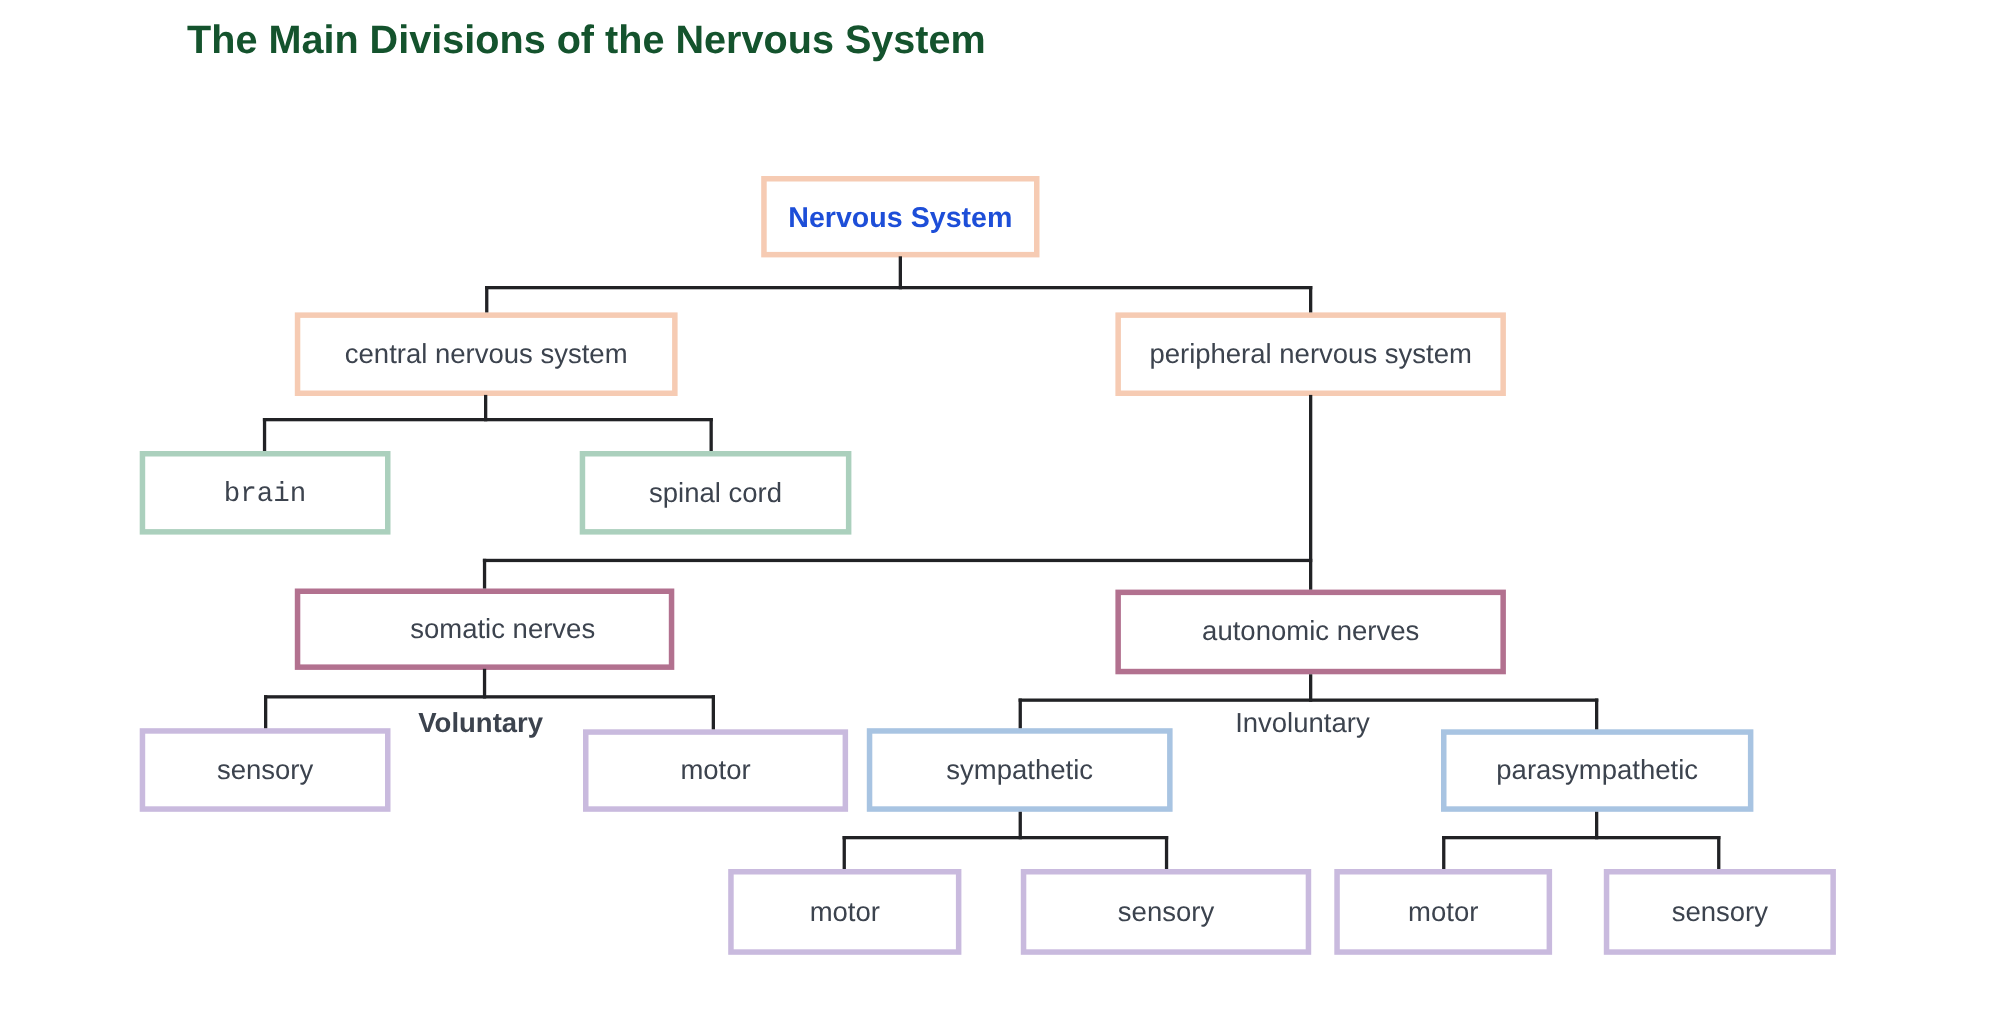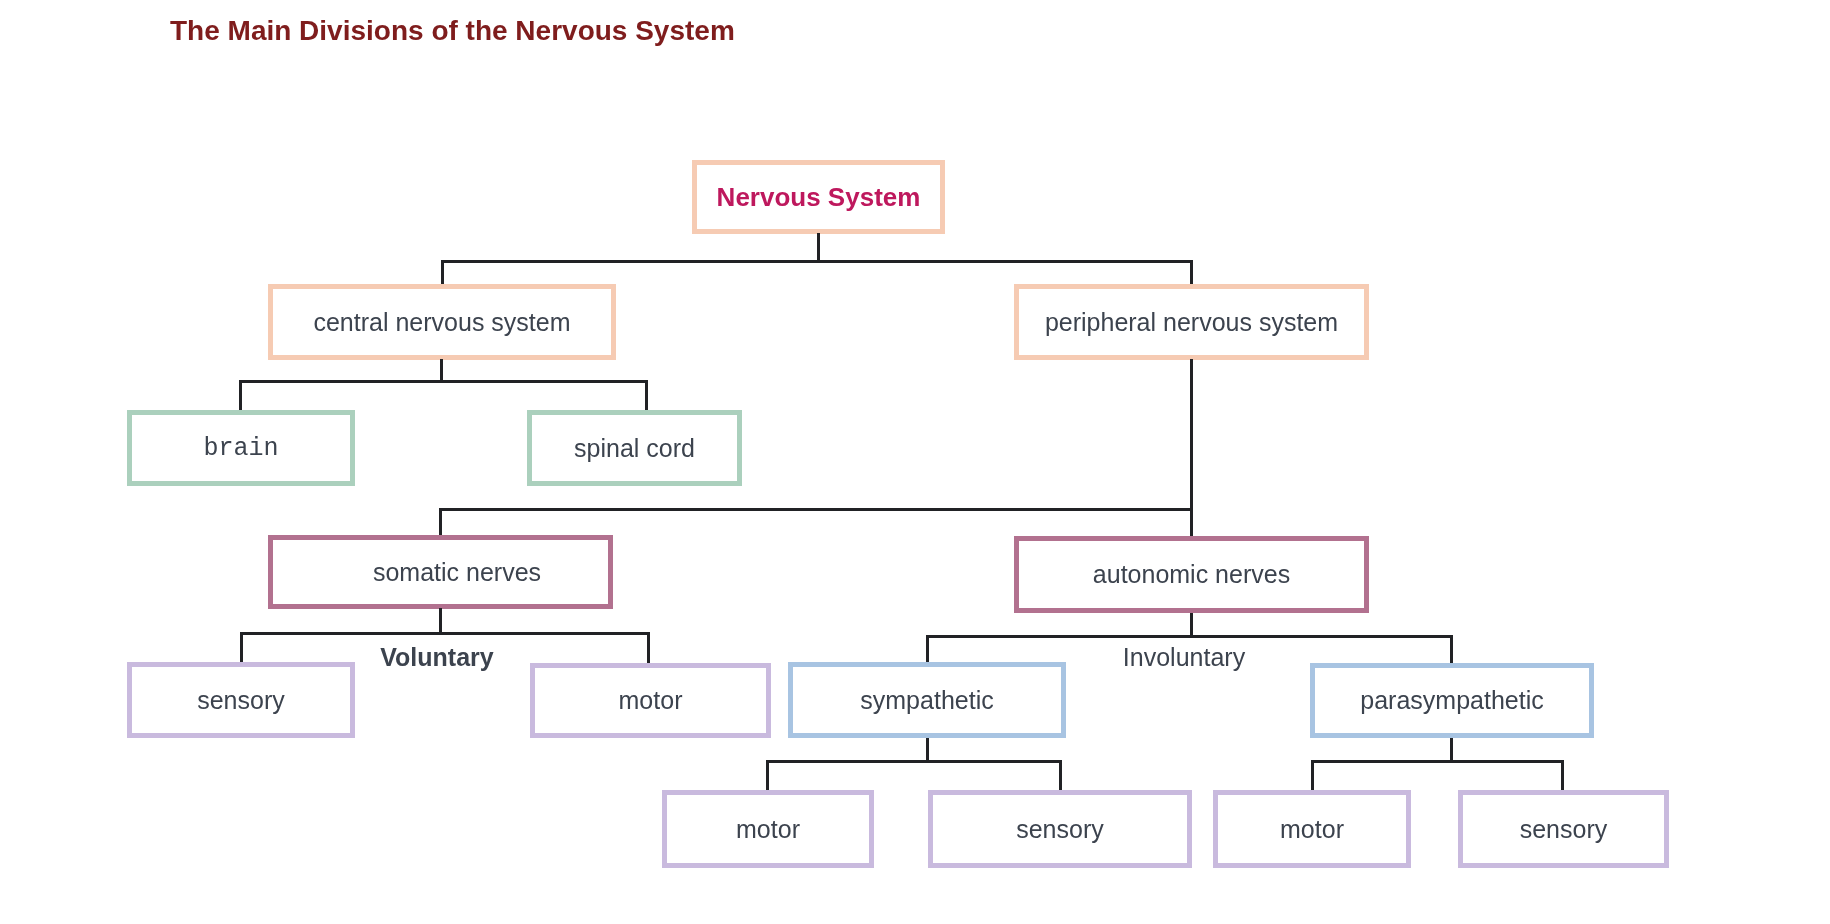--- a/index.html
+++ b/index.html
@@ -8,57 +8,57 @@
     width: 1830px;
     height: 924px;
     background: #ffffff;
     font-family: "Liberation Sans", sans-serif;
     overflow: hidden;
   }
   .title {
     position: absolute;
     left: 170px;
     top: 15px;
-    font-size: 28px;
+    font-size: 36px;
     font-weight: 700;
-    color: #7f1d1d;
+    color: #14532d;
     letter-spacing: 0px;
     white-space: nowrap;
   }
   .node {
     position: absolute;
     box-sizing: border-box;
     border: 5px solid #cccccc;
     background: #ffffff;
     display: flex;
     align-items: center;
     justify-content: center;
     font-size: 25px;
     color: #3c434e;
     white-space: nowrap;
   }
-  .node.bold { font-weight: 700; color: #be185d; font-size: 26px; }
+  .node.bold { font-weight: 700; color: #1d4ed8; font-size: 26px; }
   .branch-label {
     position: absolute;
     width: 220px;
     text-align: center;
     font-size: 25px;
     color: #3c434e;
     white-space: nowrap;
   }
   .line {
     position: absolute;
     background: #212225;
   }
   
   .n-root       { left: 692px;  top: 160px; width: 253px; height: 74px; }
   .n-cns        { left: 268px;  top: 284px; width: 348px; height: 76px; }
   .n-pns        { left: 1014px; top: 284px; width: 355px; height: 76px; }
   .n-brain      { left: 127px;  top: 410px; width: 228px; height: 76px; font-family: Liberation Mono, monospace; }
-  .n-spinal     { left: 527px;  top: 410px; width: 215px; height: 76px; }
+  .n-spinal     { left: 527px;  top: 410px; width: 247px; height: 76px; }
   .n-somatic    { left: 268px;  top: 535px; width: 345px; height: 74px; padding-left: 33px; }
   .n-autonomic  { left: 1014px; top: 536px; width: 355px; height: 77px; }
   .n-som-sens   { left: 127px;  top: 662px; width: 228px; height: 76px; }
   .n-som-motor  { left: 530px;  top: 663px; width: 241px; height: 75px; }
   .n-symp       { left: 788px;  top: 662px; width: 278px; height: 76px; }
   .n-parasymp   { left: 1310px; top: 663px; width: 284px; height: 75px; }
   .n-symp-motor { left: 662px;  top: 790px; width: 212px; height: 78px; }
   .n-symp-sens  { left: 928px;  top: 790px; width: 264px; height: 78px; }
   .n-para-motor { left: 1213px; top: 790px; width: 198px; height: 78px; }
   .n-para-sens  { left: 1458px; top: 790px; width: 211px; height: 78px; }

